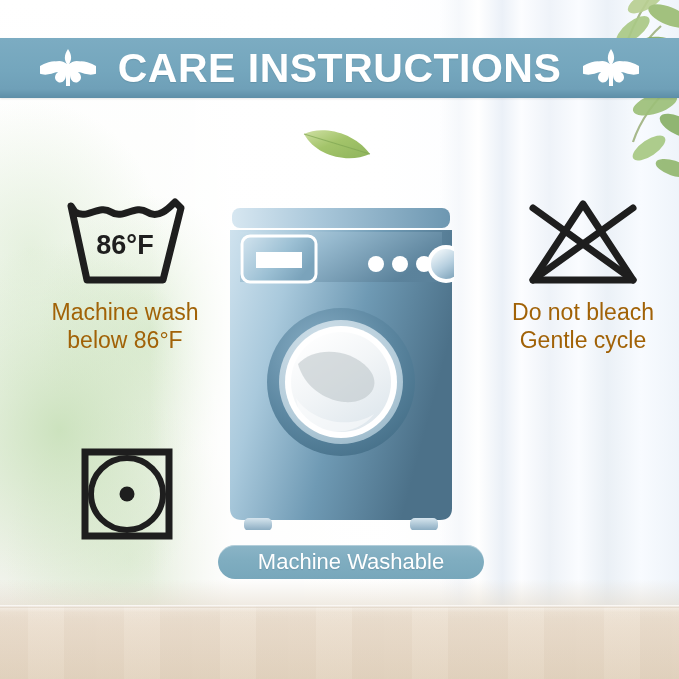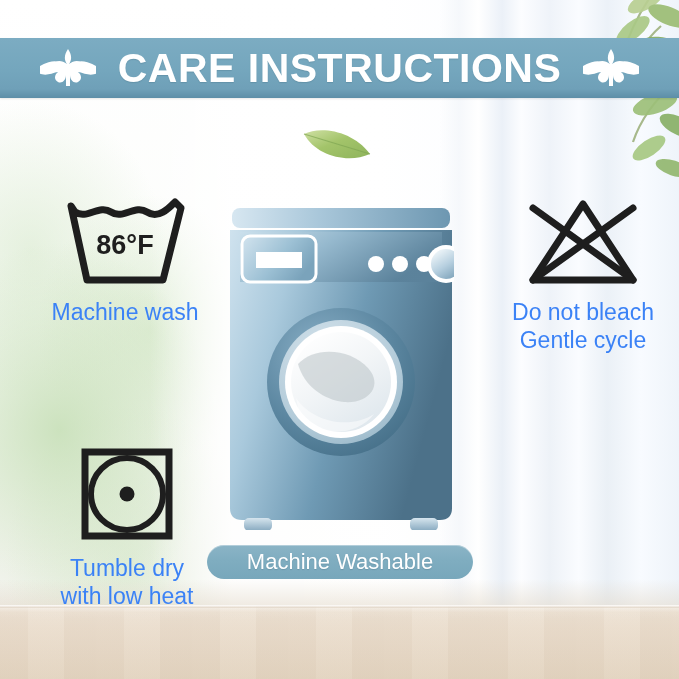--- a/index.html
+++ b/index.html
@@ -62,33 +62,33 @@
   .banner-title{
     color:#ffffff;font-size:41px;font-weight:700;letter-spacing:.5px;
     line-height:1;white-space:nowrap;
     text-shadow:0 1px 1px rgba(60,100,120,.25);
   }
   .fdl{width:56px;height:44px;flex:0 0 auto;}
 
   
   .care{position:absolute;display:flex;flex-direction:column;align-items:center;}
   .care .sym{display:block;}
-  .care .cap{margin-top:6px;text-align:center;color:#3b82f6;
+  .care .cap{margin-top:6px;text-align:center;color:#a16207;
     font-size:23px;line-height:28px;white-space:nowrap;}
   #care-wash{left:30px;top:196px;width:190px;}
   #care-bleach{left:488px;top:196px;width:190px;}
   #care-dry{left:34px;top:446px;width:186px;}
   #care-iron{left:490px;top:446px;width:190px;}
 
   
   .machine{position:absolute;left:228px;top:208px;width:226px;height:322px;}
   .machine svg{display:block;}
 
   
-  .badge{position:absolute;left:207px;top:545px;width:266px;height:34px;
+  .badge{position:absolute;left:218px;top:545px;width:266px;height:34px;
     border-radius:17px;
     background:linear-gradient(180deg,#8bb4c6 0%,#7fadc0 45%,#78a7bb 100%);
     display:flex;align-items:center;justify-content:center;
     box-shadow:inset 0 1px 0 rgba(255,255,255,.35);
   }
   .badge-text{color:#ffffff;font-size:22px;line-height:1;white-space:nowrap;
     text-shadow:0 1px 1px rgba(70,110,130,.3);}
 </style>
 </head>
 <body>
@@ -158,20 +158,21 @@
   <div class="care" id="care-wash">
     <span class="sym">
       <svg width="124" height="92" viewBox="0 0 124 92" xmlns="http://www.w3.org/2000/svg">
         <path d="M8 10 L12 16 C24 24 36 8 48 16 C60 24 72 8 84 16 C96 24 108 10 112 6
                  L118 12 L100 84 L24 84 Z" fill="none" stroke="#1e1e1e" stroke-width="7" stroke-linejoin="round" stroke-linecap="round"></path>
         <text x="62" y="58" text-anchor="middle" fill="#1e1e1e" font-family="Liberation Sans, sans-serif" font-size="27" font-weight="700">86°F</text>
       </svg>
     </span>
     <div class="cap">
       <div>Machine wash</div>
+      <div>below 86°F</div>
     </div>
   </div>
 
   <div class="care" id="care-bleach">
     <span class="sym">
       <svg width="124" height="92" viewBox="0 0 124 92" xmlns="http://www.w3.org/2000/svg">
         <path d="M62 8 L112 84 L12 84 Z" fill="none" stroke="#1e1e1e" stroke-width="7" stroke-linejoin="round"></path>
         <line x1="12" y1="12" x2="112" y2="84" stroke="#1e1e1e" stroke-width="7" stroke-linecap="round"></line>
         <line x1="112" y1="12" x2="12" y2="84" stroke="#1e1e1e" stroke-width="7" stroke-linecap="round"></line>
       </svg>
@@ -183,24 +184,20 @@
   </div>
 
   <div class="care" id="care-dry">
     <span class="sym">
       <svg width="100" height="98" viewBox="0 0 100 98" xmlns="http://www.w3.org/2000/svg">
         <rect x="8" y="6" width="84" height="84" fill="none" stroke="#1e1e1e" stroke-width="7"></rect>
         <circle cx="50" cy="48" r="36" fill="none" stroke="#1e1e1e" stroke-width="6"></circle>
         <circle cx="50" cy="48" r="7.5" fill="#1e1e1e"></circle>
       </svg>
     </span>
-    <div class="cap">
-      <div>Tumble dry</div>
-      <div>with low heat</div>
-    </div>
   </div>
 
 
   <div class="machine">
     <svg width="226" height="322" viewBox="0 0 226 322" xmlns="http://www.w3.org/2000/svg">
       <defs>
         <linearGradient id="gBody" x1="0" y1="0" x2="1" y2="0.35">
           <stop offset="0%" stop-color="#cfe2ee"></stop>
           <stop offset="28%" stop-color="#a9c9dc"></stop>
           <stop offset="62%" stop-color="#6f9ab4"></stop>

